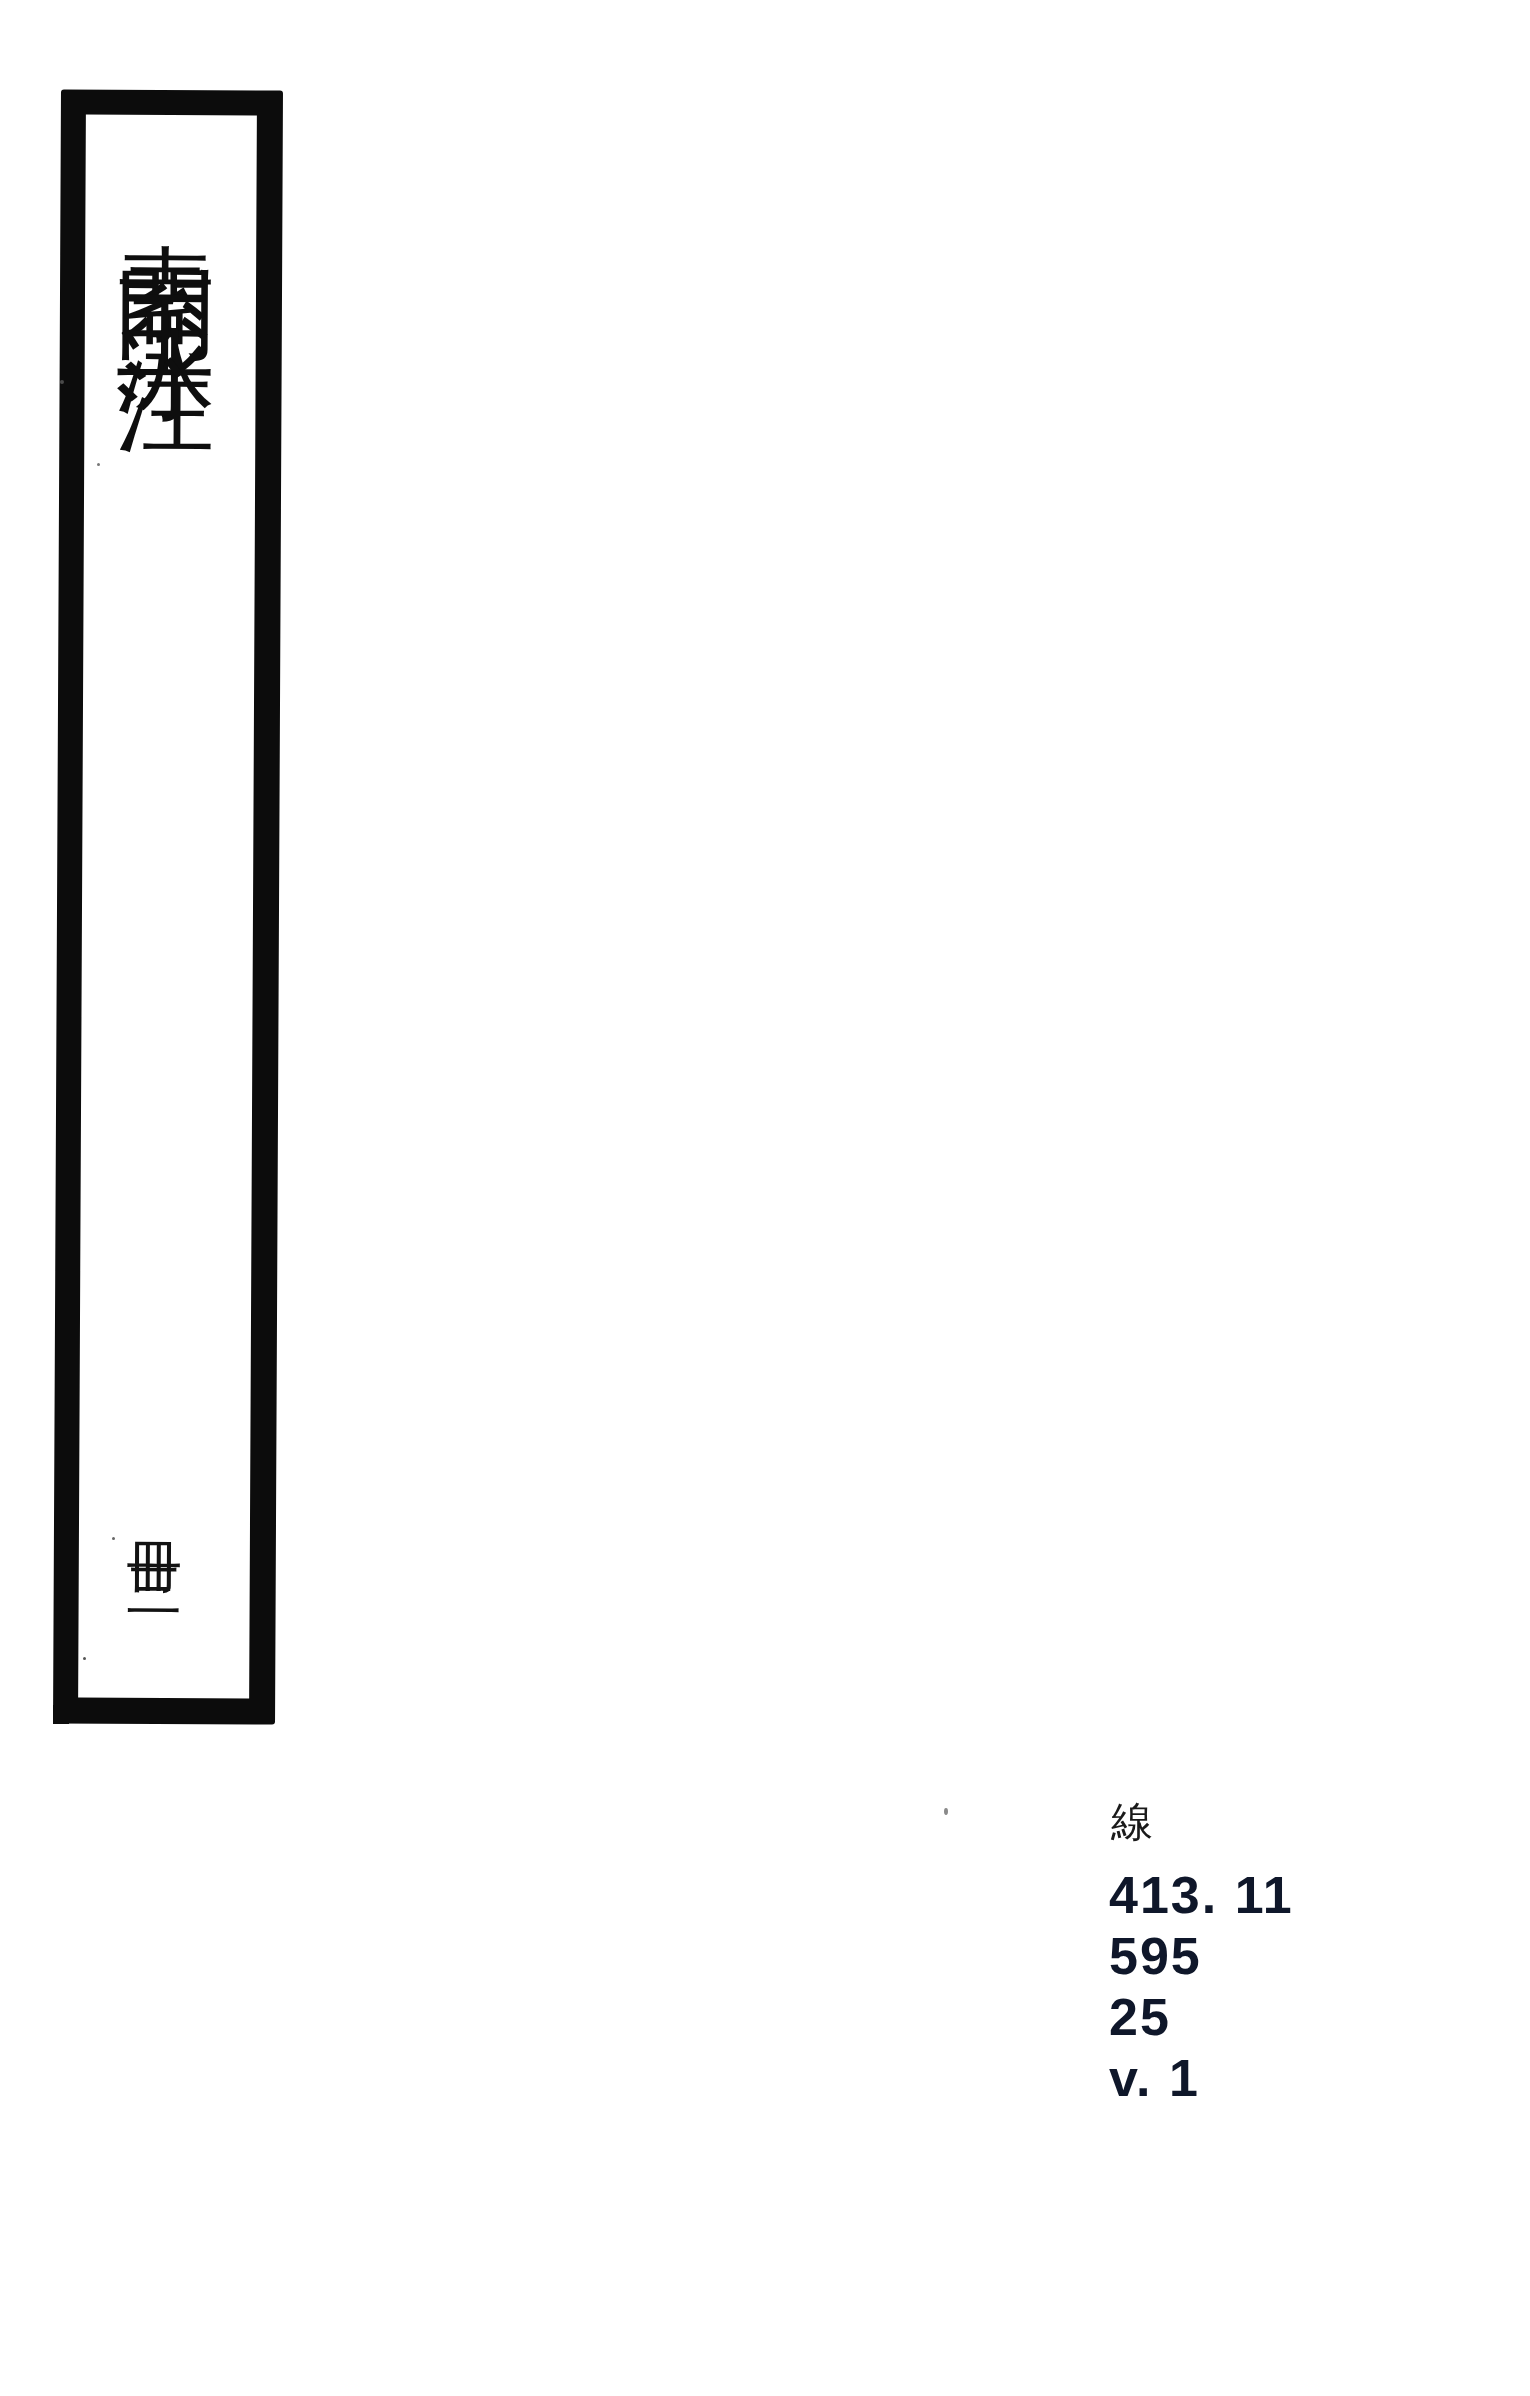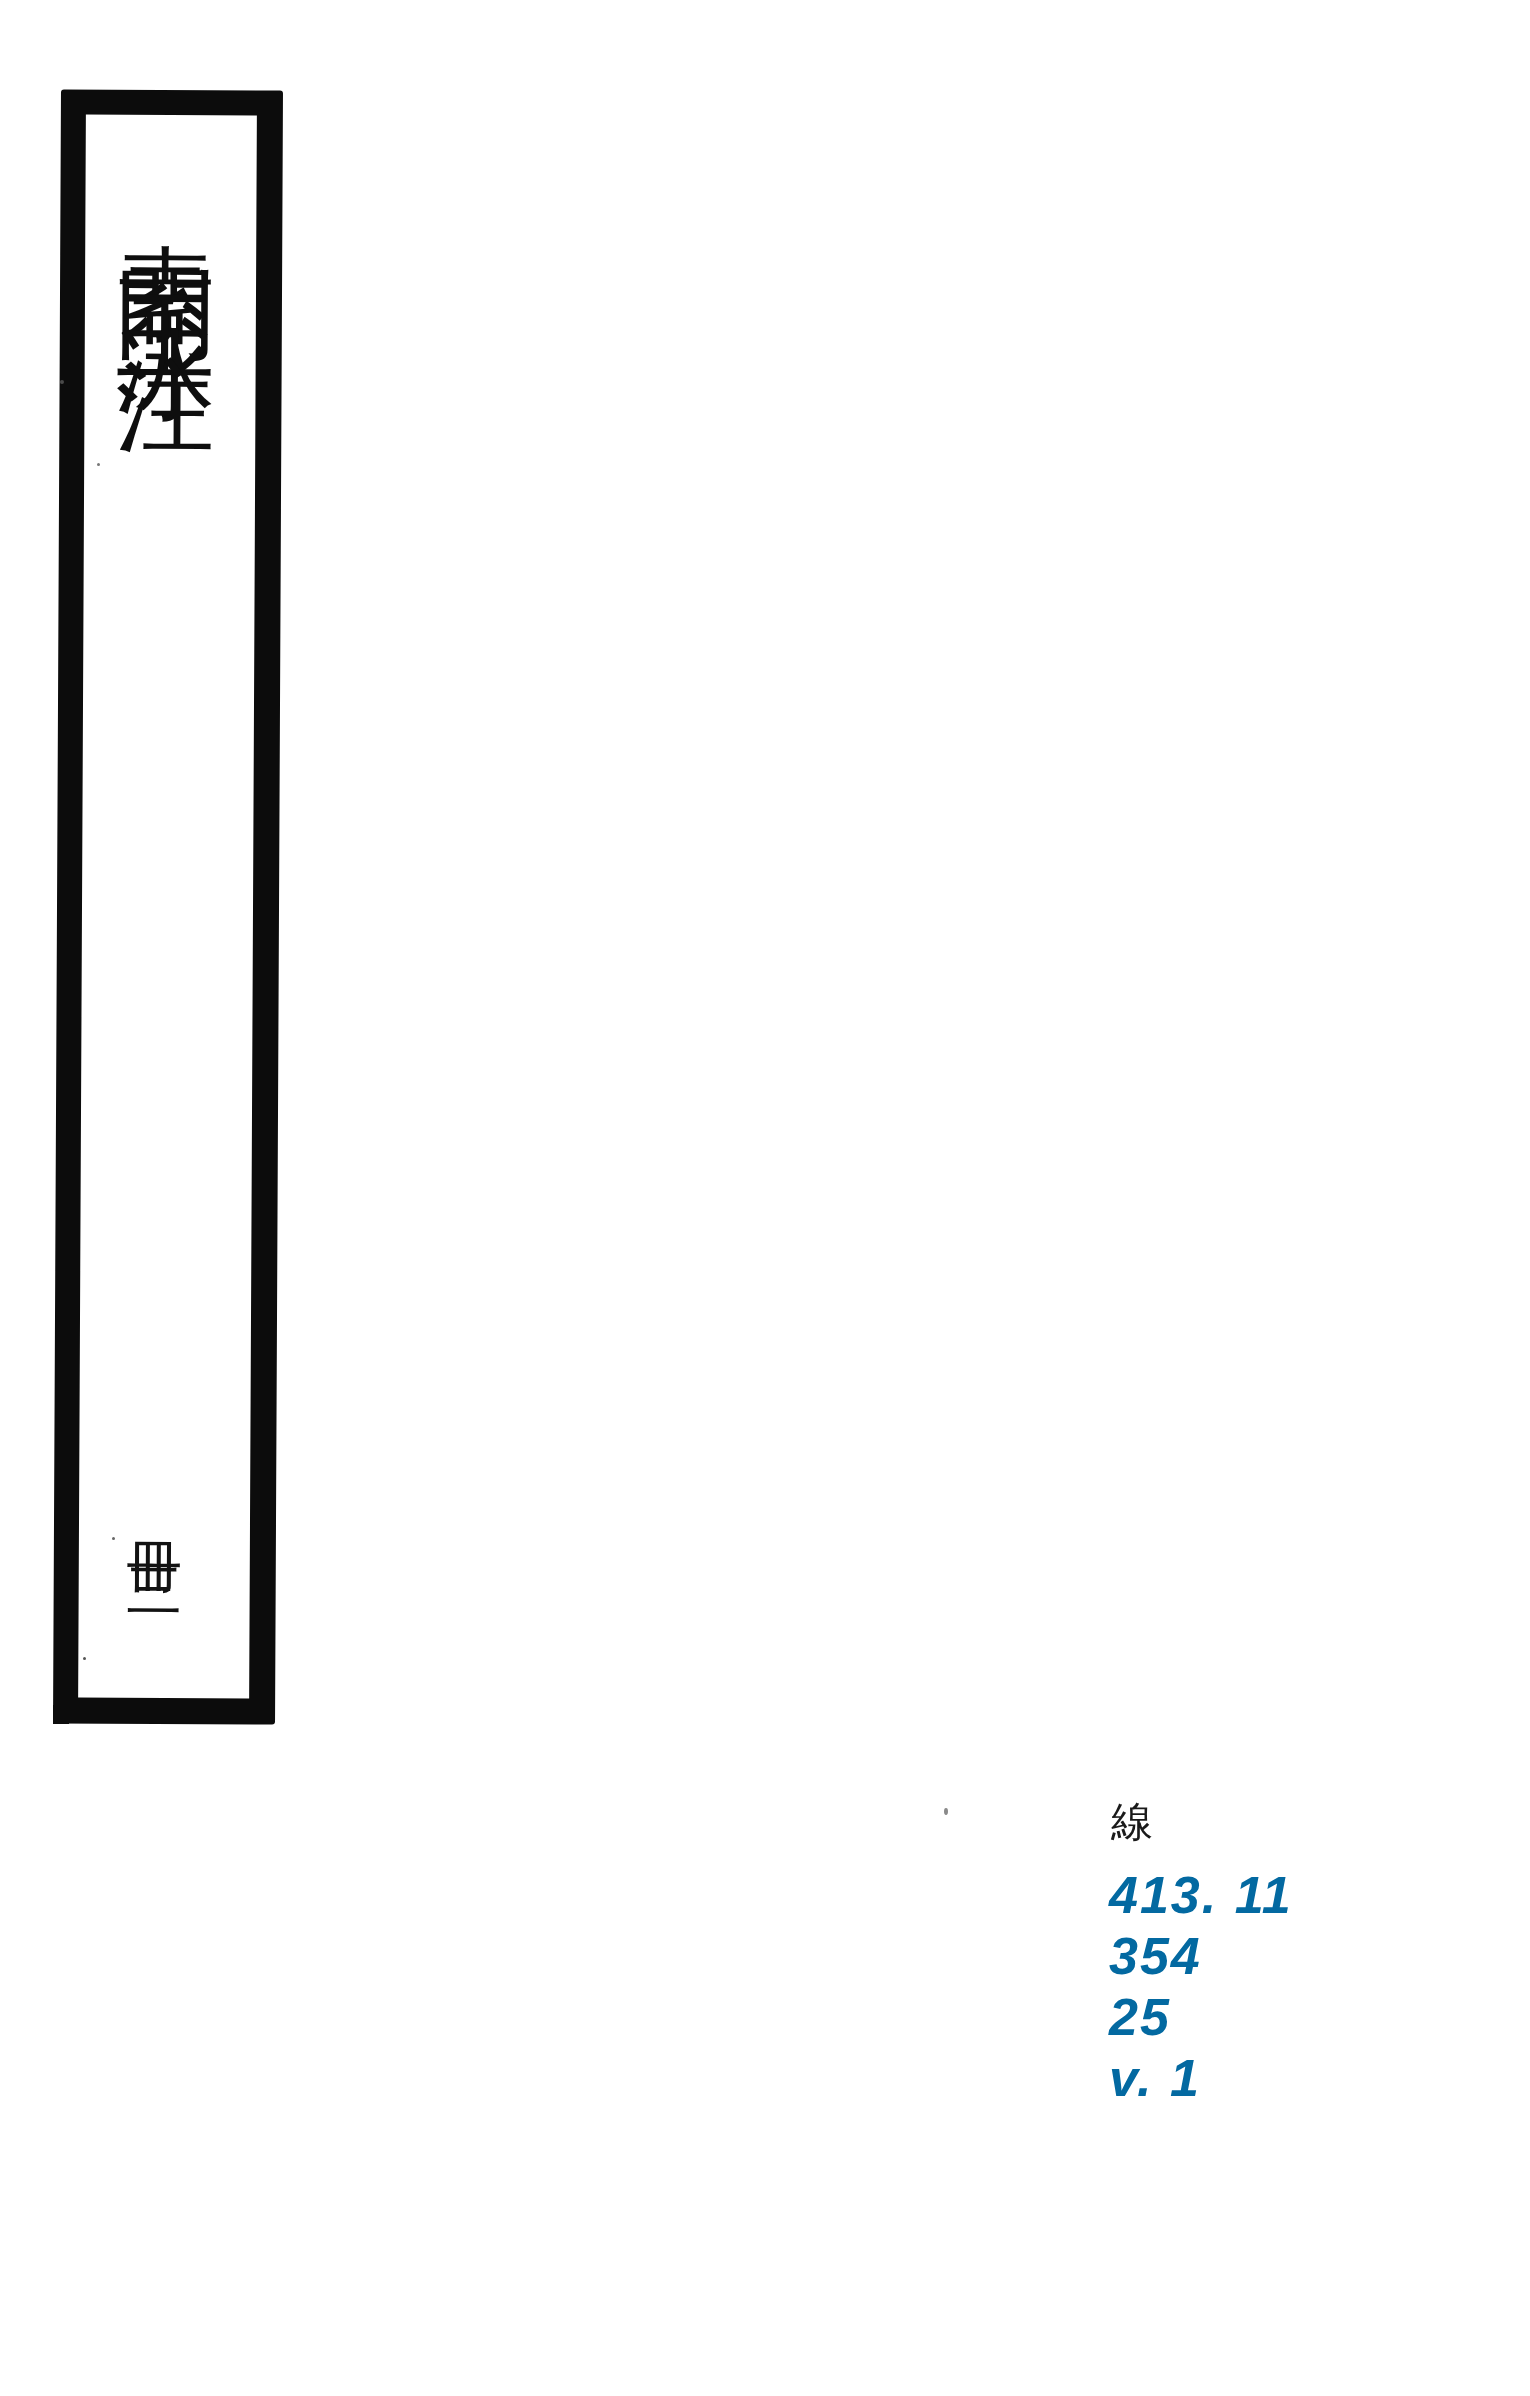--- a/index.html
+++ b/index.html
@@ -68,22 +68,21 @@
     line-height: 1;
     margin: 0 0 21.7px 2px;
     color: #1a1a1a;
   }
   .cn-line {
     font-family: "Liberation Sans", sans-serif;
     font-weight: 700;
     font-size: 52px;
     line-height: 61px;
     letter-spacing: 2px;
-    color: #0369a1;
-    font-style: italic;
+    color: #0f172a;
   }
 
   
   .stamp {
     position: absolute;
     left: 971px;
     top: 2153px;
     font-family: "DejaVu Serif", "Liberation Serif", serif;
     font-weight: 700;
     font-size: 121px;
@@ -115,21 +114,21 @@
 <div class="page">
 
   <div class="spine-box">
     <div class="spine-title vert">素問王冰注</div>
     <div class="spine-volume vert">冊三</div>
   </div>
 
   <div class="callnum">
     <div class="cn-prefix">線</div>
     <div class="cn-line">413. 11</div>
-    <div class="cn-line">354</div>
+    <div class="cn-line">595</div>
     <div class="cn-line">25</div>
     <div class="cn-line">v. 1</div>
   </div>
 
 
   <div class="blot"></div>
   <div class="speck s1"></div>
   <div class="speck s2"></div>
   <div class="speck s3"></div>
   <div class="speck s4"></div>

